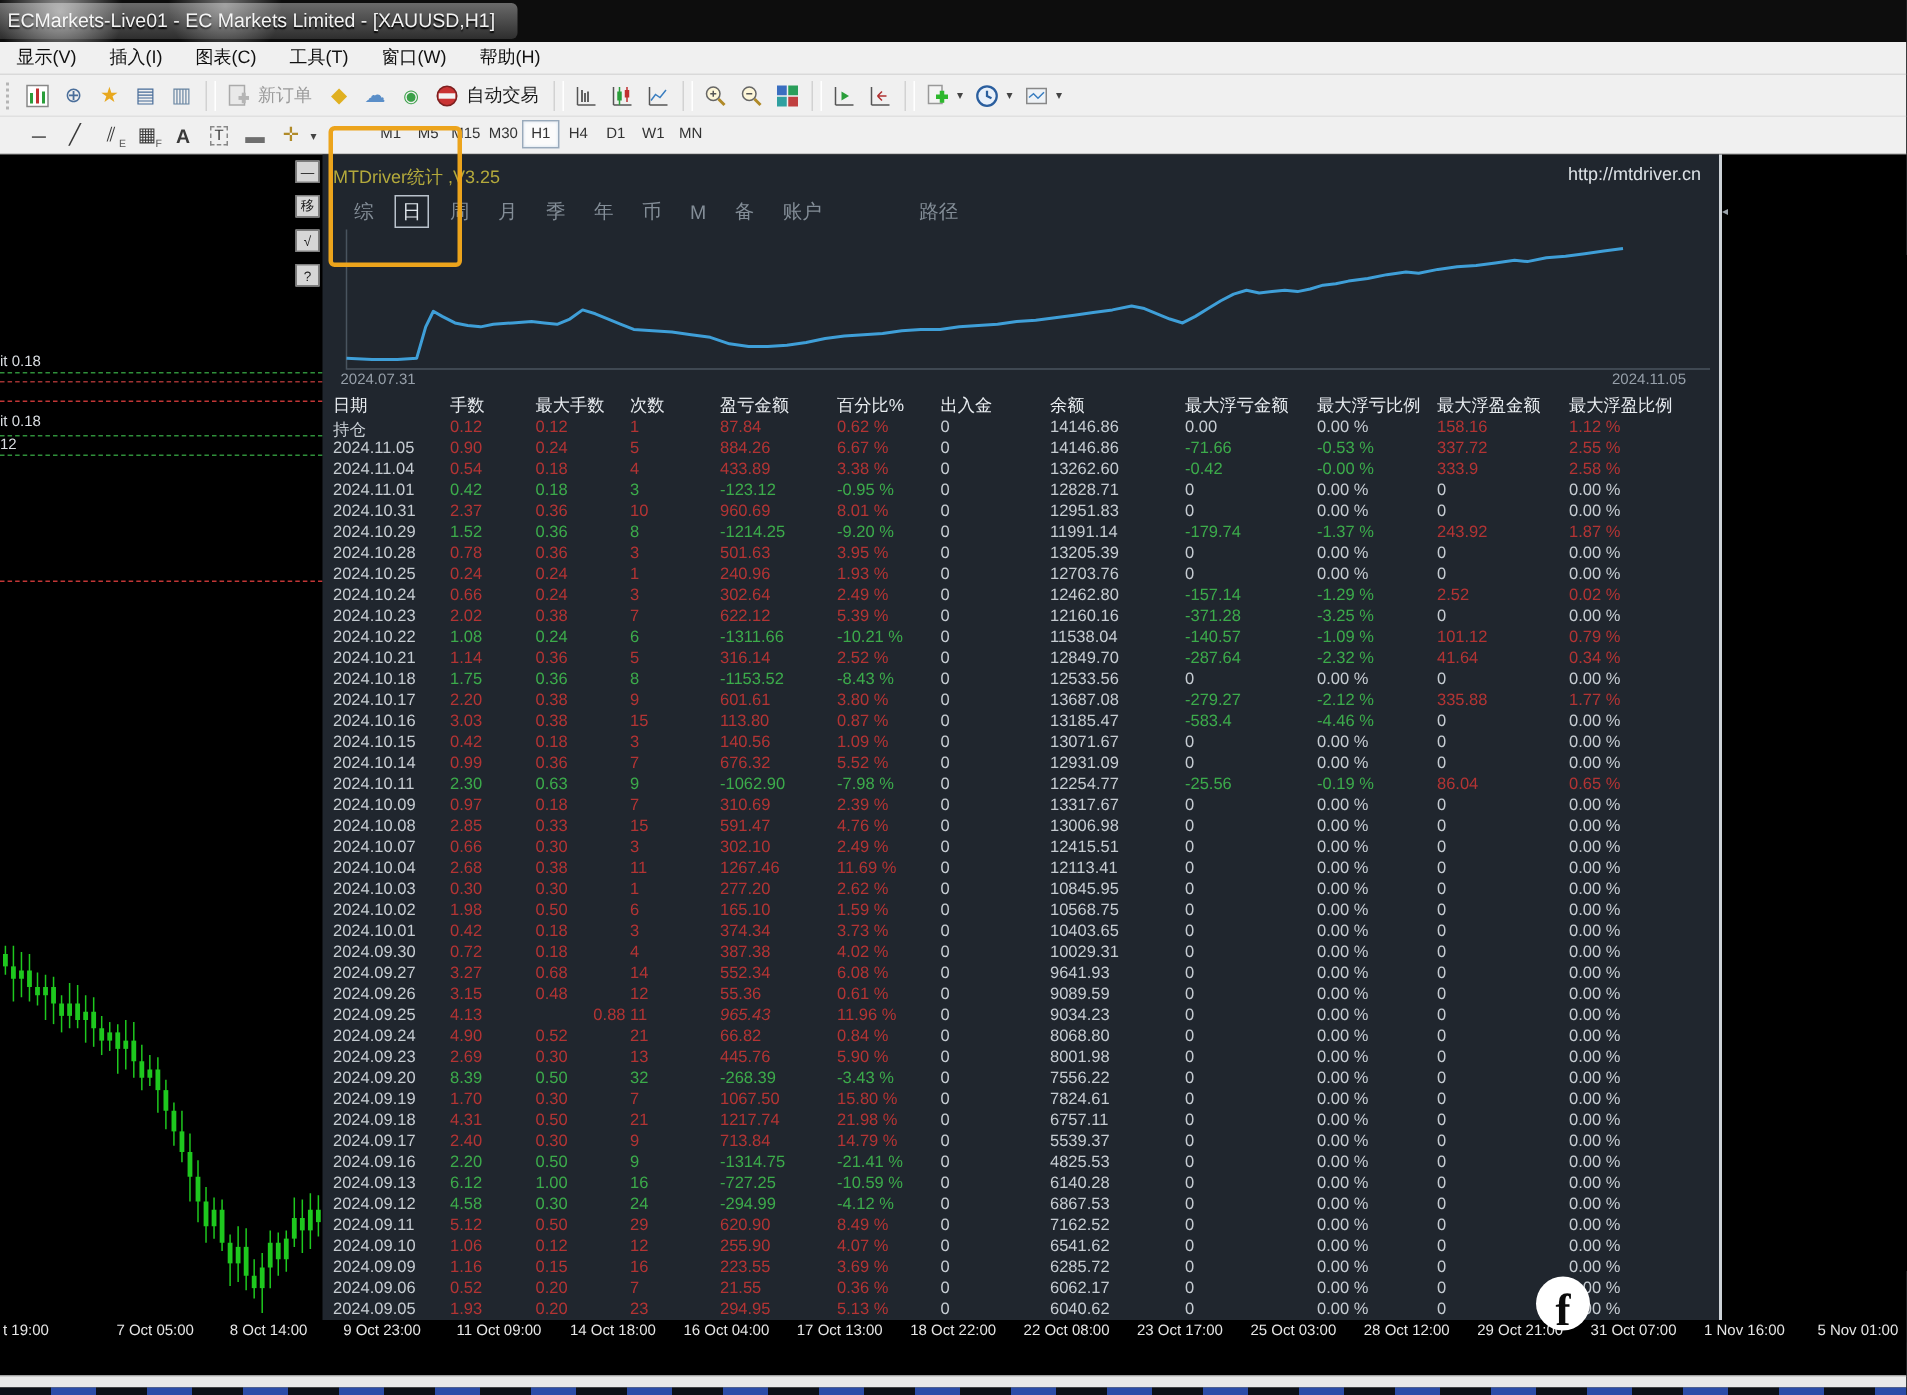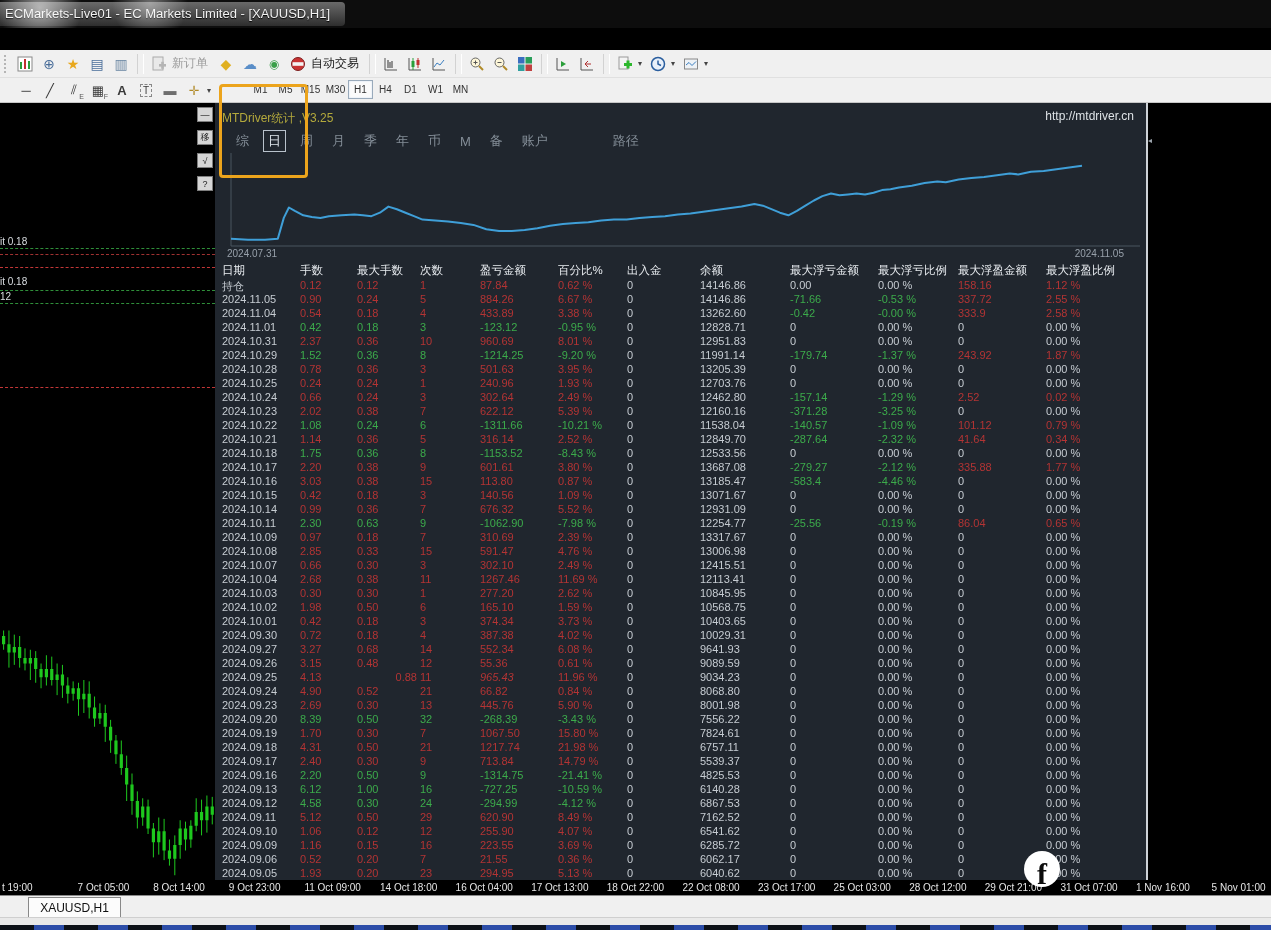--- a/index.html
+++ b/index.html
@@ -102,20 +102,28 @@
 <body>
 
 <div class="screen">
 
   <div class="titlebar">
     <div class="titlebar-inner"></div>
     <div class="title-text">ECMarkets-Live01 - EC Markets Limited - [XAUUSD,H1]</div>
     <div class="titlebar-glare"></div>
   </div>
 
+  <div class="menubar">
+    <span class="menu-item">显示(V)</span>
+    <span class="menu-item">插入(I)</span>
+    <span class="menu-item">图表(C)</span>
+    <span class="menu-item">工具(T)</span>
+    <span class="menu-item">窗口(W)</span>
+    <span class="menu-item">帮助(H)</span>
+  </div>
 
   <div class="toolbar1">
     <span class="thandle"></span>
     <span class="tbtn">
       <svg class="icon" width="16" height="16">
           <rect x="1" y="1" width="14" height="14" fill="#fff" stroke="#888"></rect>
           <rect x="3" y="6" width="2" height="7" fill="#2a9e3a"></rect>
           <rect x="7" y="3" width="2" height="10" fill="#c03030"></rect>
           <rect x="11" y="5" width="2" height="8" fill="#2a9e3a"></rect>
         </svg>
@@ -1041,23 +1049,20 @@
   <div class="panel-edge"></div>
   <div class="panel-edge-arrow">◂</div>
 
   <div class="side-btn" style="top:107px;">—</div>
   <div class="side-btn" style="top:130px;">移</div>
   <div class="side-btn" style="top:153px;">√</div>
   <div class="side-btn" style="top:176px;">?</div>
 
   <div class="annotation-box"></div>
 
-  <div class="tabbar">
-    <div class="sym-tab">XAUUSD,H1</div>
-  </div>
   <div class="strip-light"></div>
   <div class="strip-task"></div>
 
   <div class="watermark">
     <span class="fb-circle">
         <span class="fb-f">f</span>
       </span>
   </div>
 
 </div>

